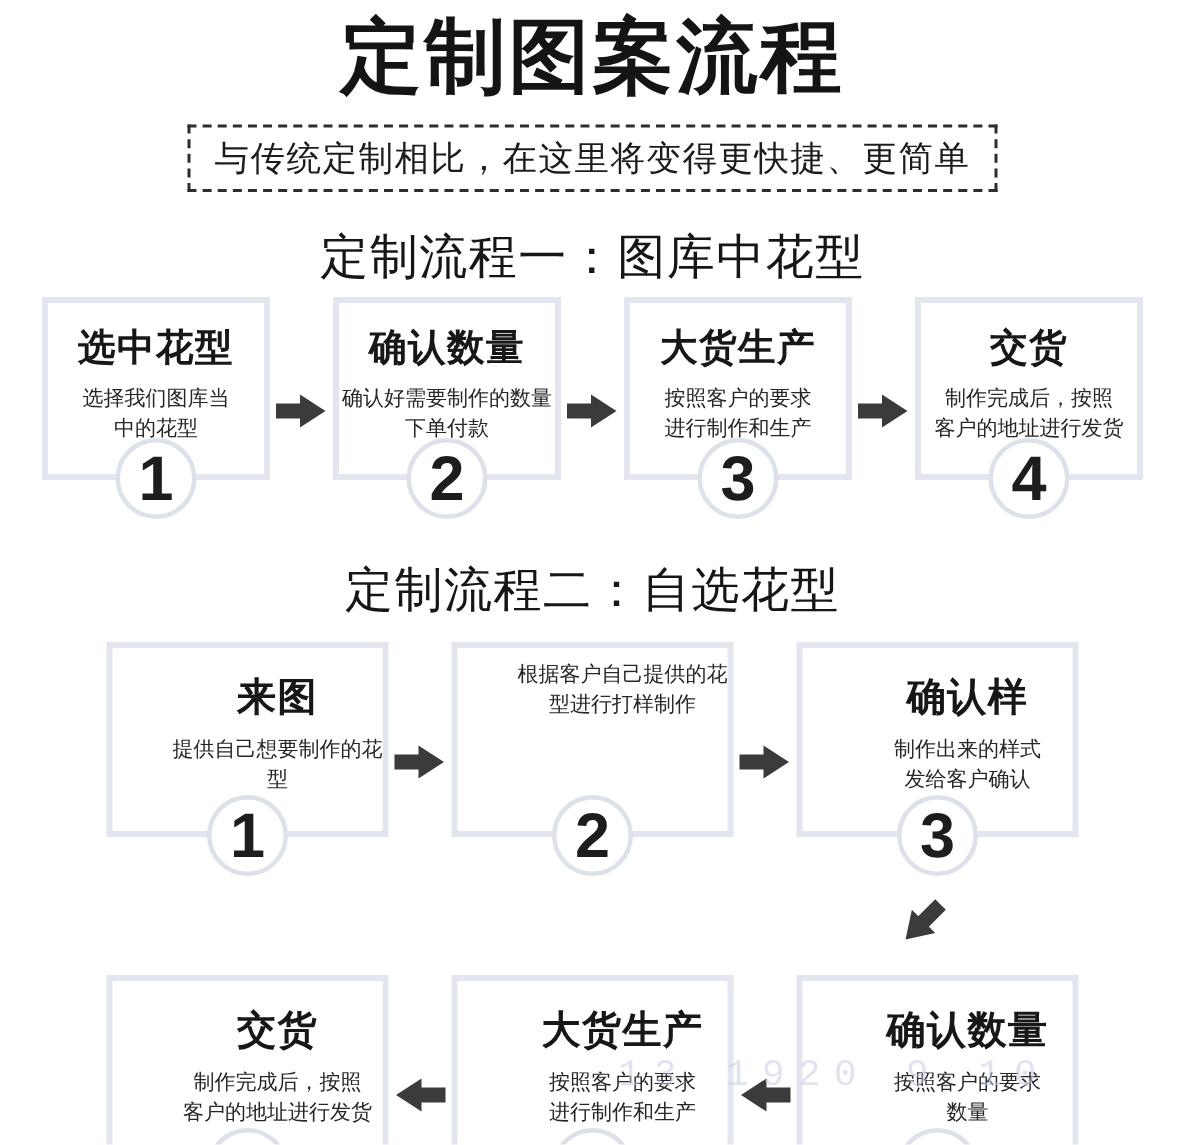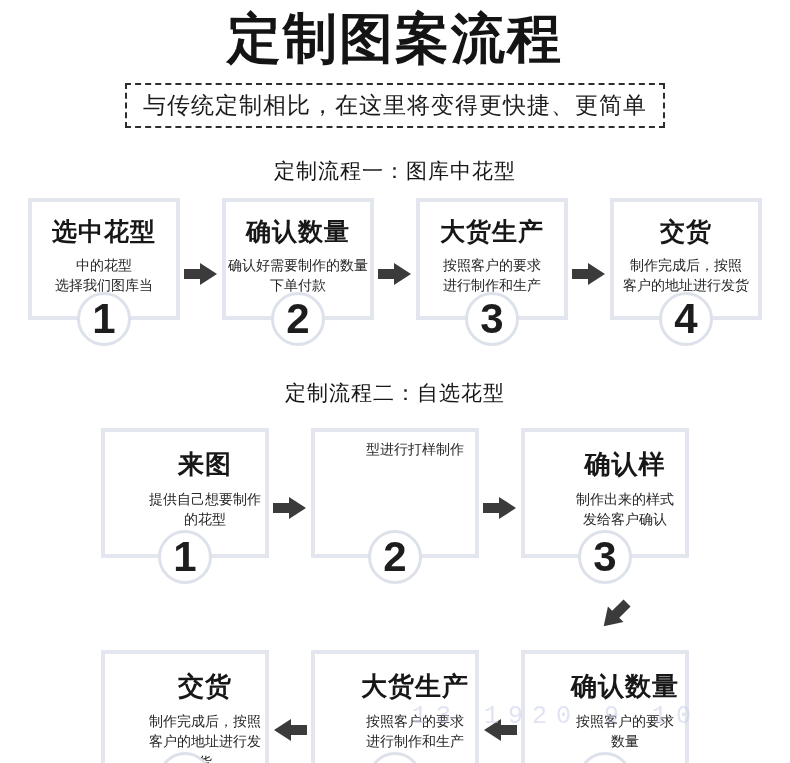--- a/index.html
+++ b/index.html
@@ -11,35 +11,35 @@
   .page-title {
     margin-top:6px; text-align:center;
     font-size:54px; line-height:64px; font-weight:900; letter-spacing:2px; color:#141414;
   }
   .subtitle-wrap { text-align:center; margin-top:13px; }
   .subtitle-box {
     display:inline-block; border:2px dashed #2d2d2d;
     padding:5px 16px; font-size:23px; letter-spacing:1px; color:#1c1c1c;
   }
   .sec-heading {
-    text-align:center; font-size:21px; line-height:32px; font-weight:500;
+    text-align:center; font-size:32px; line-height:32px; font-weight:500;
     color:#161616; letter-spacing:1px;
   }
   .sec-heading.first { margin-top:27px; }
   .sec-heading.second { margin-top:27px; }
   .flow-row { display:flex; justify-content:center; align-items:center; }
   .row1 { margin-top:11px; }
   .row2 { margin-top:19px; }
   .row3 { margin-top:0; }
   .card {
     position:relative; background:#fff;
     border:4px solid #e3e6ef; text-align:center;
   }
   .card.small { width:152px; height:122px; margin-bottom:30px; }
-  .card.wide  { width:168px; height:130px; margin-bottom:30px;padding-left:40px; }
+  .card.wide  { width:188px; height:130px; margin-bottom:30px;padding-left:40px; }
   .card-title { margin-top:15px; font-size:26px; font-weight:700; color:#171717; letter-spacing:1px; }
   .card.small .card-title { margin-top:13px; font-size:25px; }
   .card-desc { margin-top:7px; font-size:14px; line-height:1.45; color:#262626; }
   .card-desc span { display:block; }
   .num-circle {
     position:absolute; left:50%; bottom:-30px; transform:translateX(-50%);
     width:54px; height:54px; border-radius:50%;
     background:#fff; border:3px solid #dde1ea;
     display:flex; align-items:center; justify-content:center;
   }
@@ -74,22 +74,22 @@
 <div class="subtitle-wrap">
   <div class="subtitle-box">与传统定制相比，在这里将变得更快捷、更简单</div>
 </div>
 
 <div class="sec-heading first">定制流程一：图库中花型</div>
 
 <div class="flow-row row1">
   <div class="card small">
     <div class="card-title">选中花型</div>
     <div class="card-desc">
+      <span>选择我们图库当</span>
       <span>中的花型</span>
-      <span>选择我们图库当</span>
     </div>
     <div class="num-circle">
       <span>1</span>
     </div>
   </div>
   <div class="arrow"></div>
   <div class="card small">
     <div class="card-title">确认数量</div>
     <div class="card-desc">
       <span>确认好需要制作的数量</span>
@@ -132,20 +132,21 @@
       <span>提供自己想要制作的花型</span>
       <span></span>
     </div>
     <div class="num-circle">
       <span>1</span>
     </div>
   </div>
   <div class="arrow"></div>
   <div class="card wide">
     <div class="card-desc">
+      <span>根据客户自己提供的花</span>
       <span>型进行打样制作</span>
     </div>
     <div class="num-circle">
       <span>2</span>
     </div>
   </div>
   <div class="arrow"></div>
   <div class="card wide">
     <div class="card-title">确认样</div>
     <div class="card-desc">

